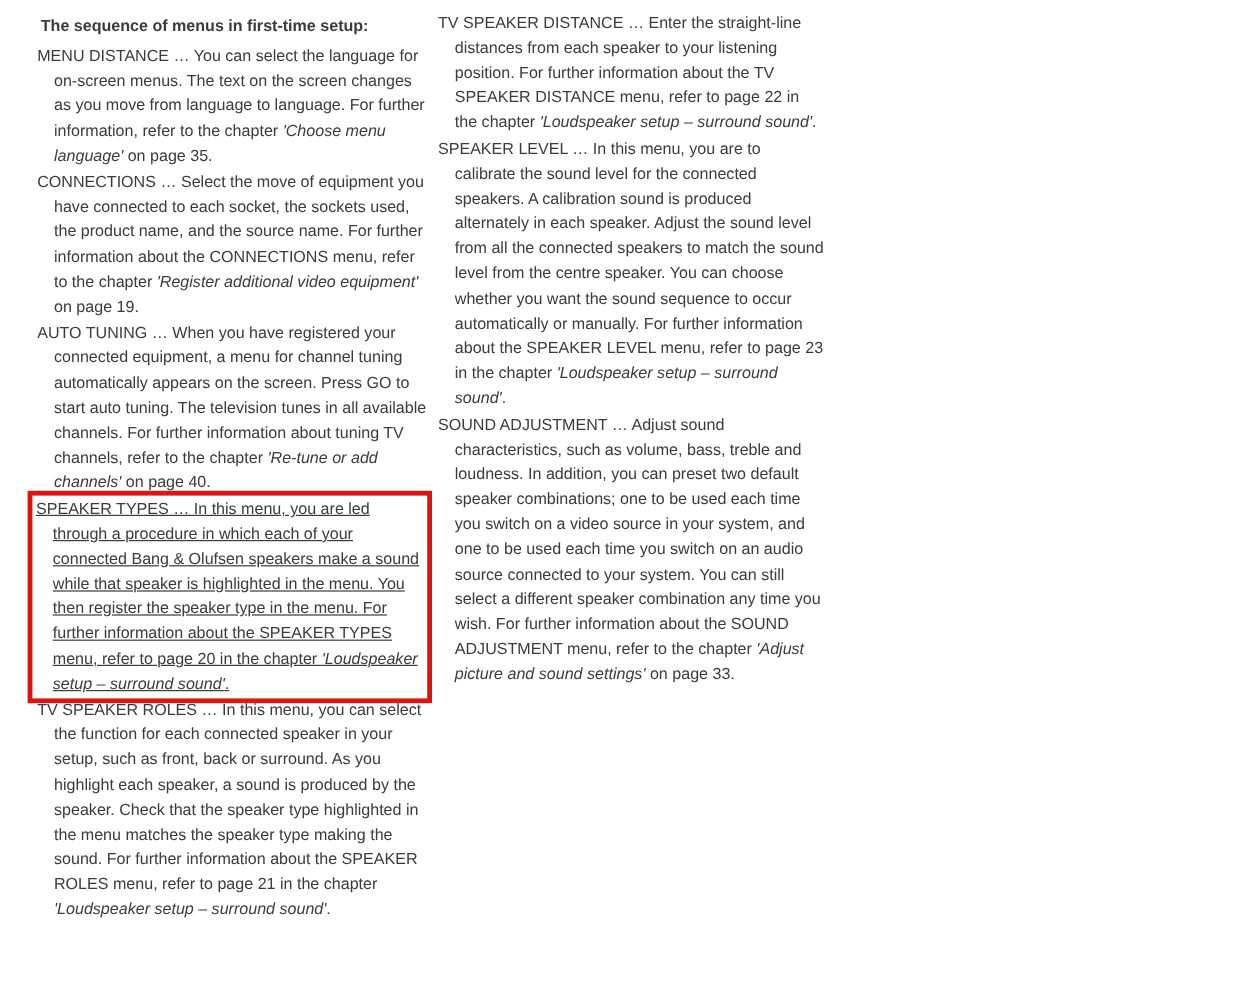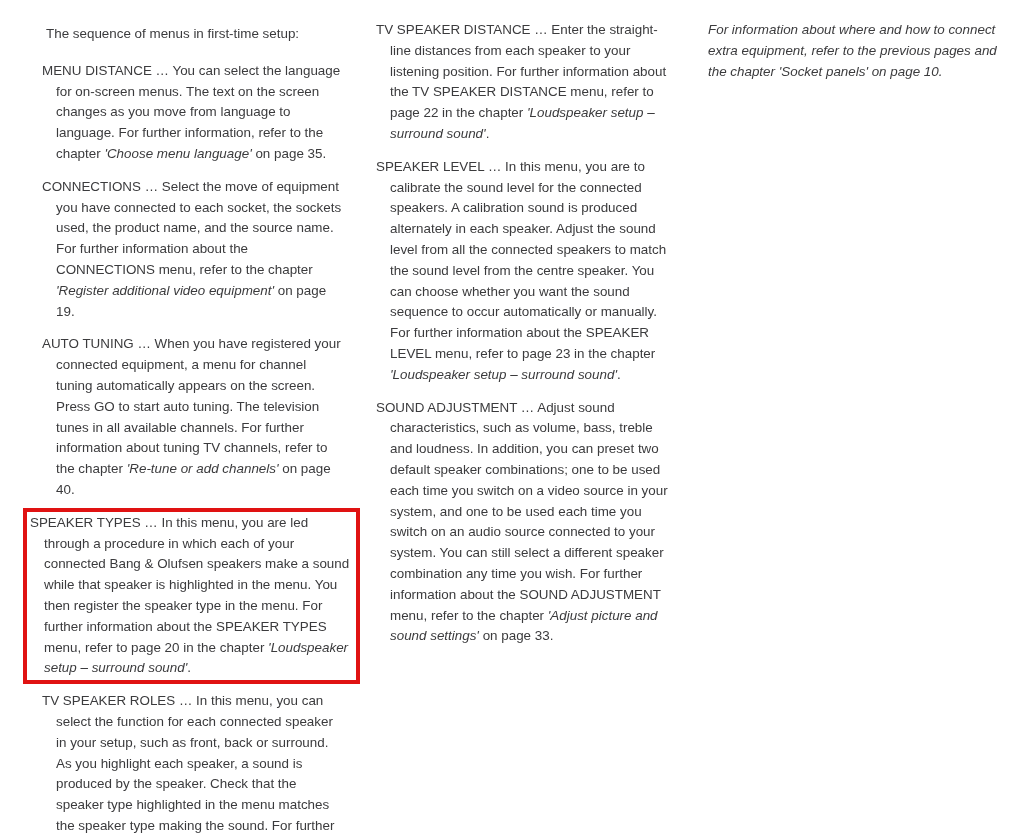--- a/index.html
+++ b/index.html
@@ -13,37 +13,38 @@
     font-size: 13.4px;
     line-height: 20.8px;
     color: #3b3b3d;
     -webkit-font-smoothing: antialiased;
   }
   .col { position: absolute; top: 8px; }
   .col-left   { left: 30px;  width: 328px; }
   .col-middle { left: 364px; width: 325px; }
   .col-right  { left: 696px; width: 322px; }
 
-  .heading { font-weight: 400; margin: 16px; }
+  .heading { font-weight: 700; margin: 4px; }
 
   .para {
-    margin: 12px;
+    margin: 1px;
     padding-left: 14px;
     text-indent: -14px;
   }
   .para .it { font-style: italic; }
 
   
   .para.highlighted {
     border: 4px solid #e01212;
     margin-left: -7px;
     margin-right: -2px;
     margin-top: -5px;
     margin-bottom: -5px;
     padding: 1px 2px 1px 17px;
+    text-decoration: underline;
   }
 
   
   .col-right .para { padding-left: 0; text-indent: 0; font-style: italic; }
   .col-right .para + .para { margin-top: 21px; }
 </style>
 </head>
 <body>
 
 <div class="page">
@@ -62,17 +63,16 @@
   <div class="col col-middle">
     <div>
         <p class="para"><span>TV SPEAKER DISTANCE … Enter the straight-line distances from each speaker to your listening position. For further information about the TV SPEAKER DISTANCE menu, refer to page 22 in the chapter </span><span class="it">'Loudspeaker setup – surround sound'</span><span>.</span></p>
         <p class="para"><span>SPEAKER LEVEL … In this menu, you are to calibrate the sound level for the connected speakers. A calibration sound is produced alternately in each speaker. Adjust the sound level from all the connected speakers to match the sound level from the centre speaker. You can choose whether you want the sound sequence to occur automatically or manually. For further information about the SPEAKER LEVEL menu, refer to page 23 in the chapter </span><span class="it">'Loudspeaker setup – surround sound'</span><span>.</span></p>
         <p class="para"><span>SOUND ADJUSTMENT … Adjust sound characteristics, such as volume, bass, treble and loudness. In addition, you can preset two default speaker combinations; one to be used each time you switch on a video source in your system, and one to be used each time you switch on an audio source connected to your system. You can still select a different speaker combination any time you wish. For further information about the SOUND ADJUSTMENT menu, refer to the chapter </span><span class="it">'Adjust picture and sound settings'</span><span> on page 33.</span></p>
       </div>
   </div>
 
   <div class="col col-right">
     <div>
-        <p class="para"><span class="it">For information about where and how to connect extra equipment, refer to the previous pages and the chapter 'Socket panels' on page 10.</span></p>
       </div>
   </div>
 
 </div>
 
 </body></html>

